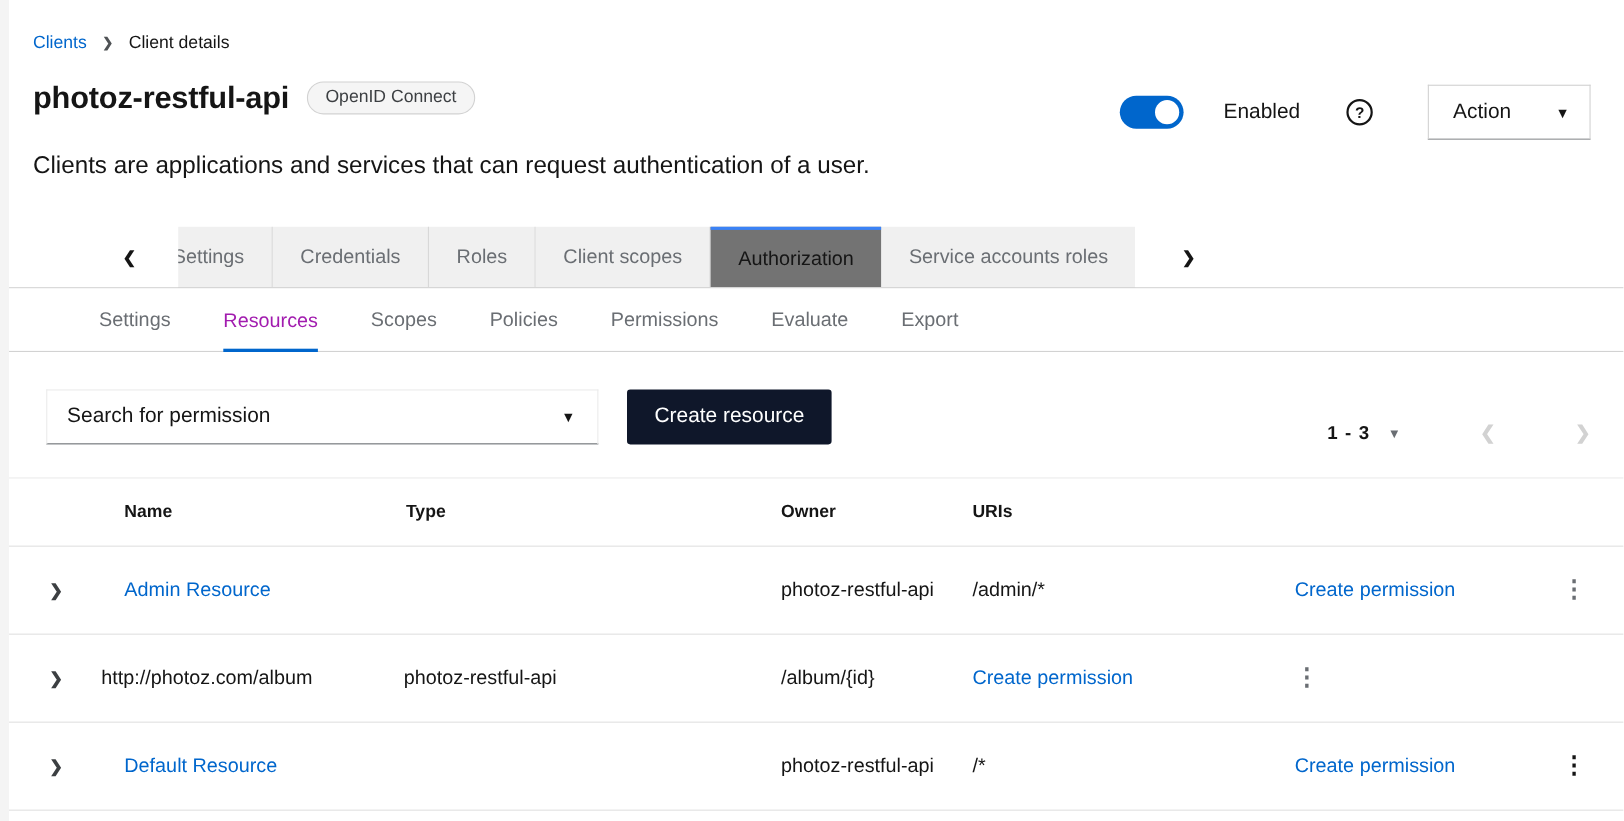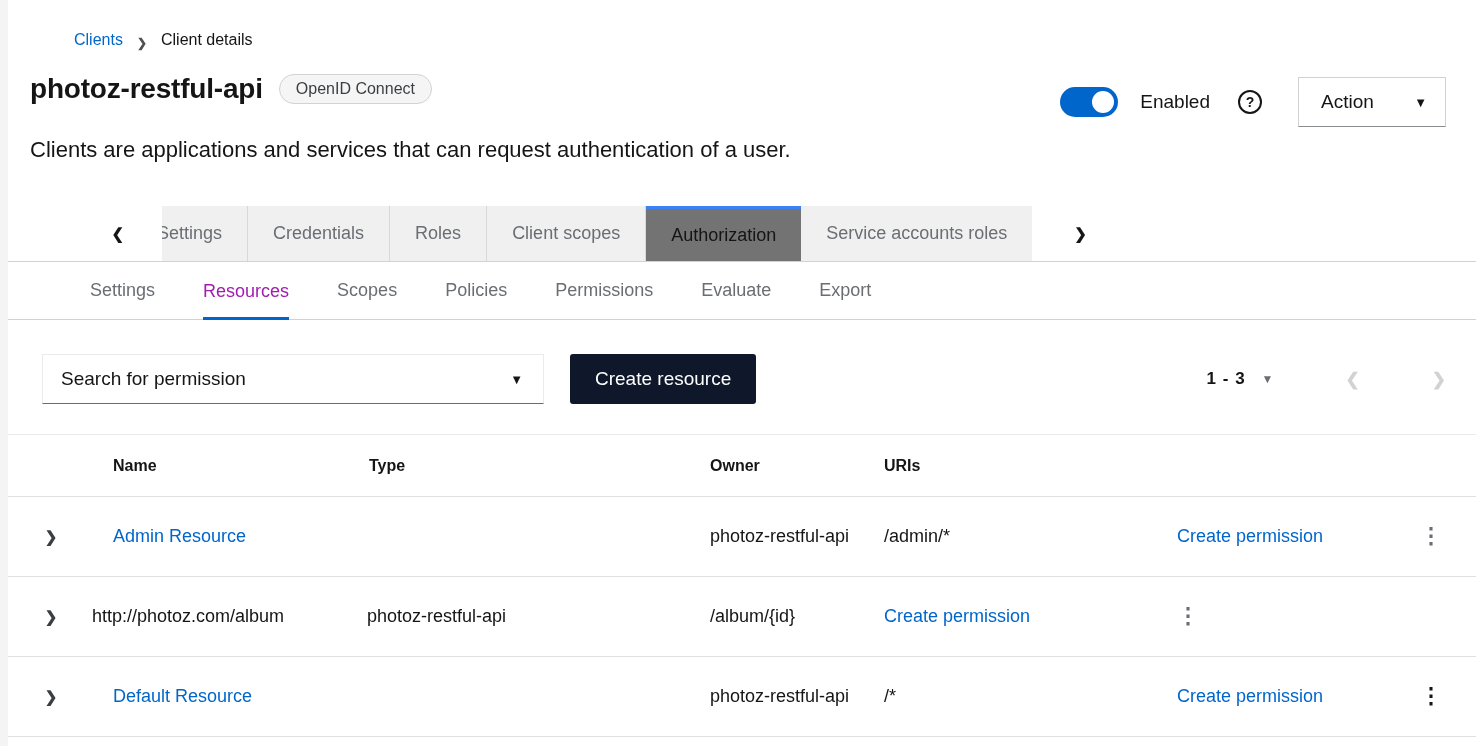--- a/index.html
+++ b/index.html
@@ -2,31 +2,31 @@
 <html><head>
 <meta charset="utf-8">
 <style>
   * { margin:0; padding:0; box-sizing:border-box; }
   html,body { width:1476px; height:746px; background:#fff; overflow:hidden;
               font-family:"Liberation Sans", sans-serif; color:#151515; }
 
   .edge-strip { position:fixed; left:0; top:0; bottom:0; width:8px; background:#f4f4f4; }
 
   
-  .breadcrumb { display:flex; align-items:flex-end; gap:14px; padding:31px 0 0 30px; font-size:16px;margin-left:44px; }
+  .breadcrumb { display:flex; align-items:flex-start; gap:14px; padding:31px 0 0 30px; font-size:16px; }
   .breadcrumb a { color:#0066cc; text-decoration:none; cursor:pointer; }
   .crumb-sep { color:#4f5255; font-size:12px; font-weight:700; transform:translateY(1px); }
 
   
   .page-header { padding:24px 30px 0 30px; display:flex; align-items:flex-start; justify-content:space-between; }
   .title-wrap { display:flex; align-items:center; gap:16px; }
   h1 { font-size:28px; font-weight:600; letter-spacing:-0.2px; }
   .badge { font-size:16px; color:#3c3f42; background:#f5f5f5; border:1px solid #d2d2d2;
            border-radius:17px; padding:5px 16px; }
-  .header-right { display:flex; align-items:center; gap:22px; padding-top:4px; }
+  .header-right { display:flex; align-items:center; gap:36px; padding-top:4px; }
   .toggle { width:58px; height:30px; border-radius:15px; background:#0066cc; position:relative; cursor:pointer; border:none; }
   .toggle .knob { position:absolute; right:4px; top:4px; width:22px; height:22px; border-radius:50%; background:#fff; }
   .enabled-label { font-size:19px; }
   .help-icon { width:24px; height:24px; border:2.5px solid #151515; border-radius:50%;
                display:flex; align-items:center; justify-content:center;
                font-size:14px; font-weight:800; margin-left:6px; }
   .action-dd { margin-left:14px; width:148px; height:50px; background:#fff;
                border:1px solid #d2d2d2; border-bottom-color:#8a8d90;
                display:flex; align-items:center; justify-content:space-between;
                padding:0 18px 0 22px; font-size:19px; cursor:pointer; }
@@ -48,21 +48,21 @@
   .tab.active { background:#737373; color:#151515; border-top:3px solid #3b82f6;
                 border-right:none; margin-bottom:-1px; position:relative; z-index:1; }
 
   
   .subtabs { display:flex; height:58px; border-bottom:1px solid #d2d2d2; padding-left:66px; }
   .subtab { display:flex; align-items:center; margin:0 24px; font-size:18px; color:#6a6e73;
             cursor:pointer; border-bottom:3px solid transparent; padding-top:3px; }
   .subtab.active { color:#a21caf; border-bottom-color:#0066cc; margin-bottom:-1px; }
 
   
-  .toolbar { display:flex; align-items:center; padding:34px 30px 30px 42px; border-bottom:1px solid #ebebeb; }
+  .toolbar { display:flex; align-items:flex-end; padding:34px 30px 30px 42px; border-bottom:1px solid #ebebeb; }
   .search-select { width:502px; height:50px; border:1px solid #ebebeb; border-bottom:1px solid #6a6e73;
                    display:flex; align-items:center; justify-content:space-between;
                    padding:0 20px 0 18px; font-size:19px; cursor:pointer; background:#fff; }
   .create-btn { margin-left:26px; height:50px; padding:0 25px; background:#0f172a; color:#fff;
                 border:none; border-radius:3px; font-size:19px; font-family:inherit; cursor:pointer; }
   .pagination { margin-left:auto; display:flex; align-items:center; }
   .page-range { font-size:17px; font-weight:600; letter-spacing:1px; }
   .page-caret { font-size:12px; color:#6a6e73; margin-left:16px; cursor:pointer; }
   .page-nav { font-size:17px; font-weight:700; color:#d2d2d2; margin-left:72px; cursor:default; }
 

